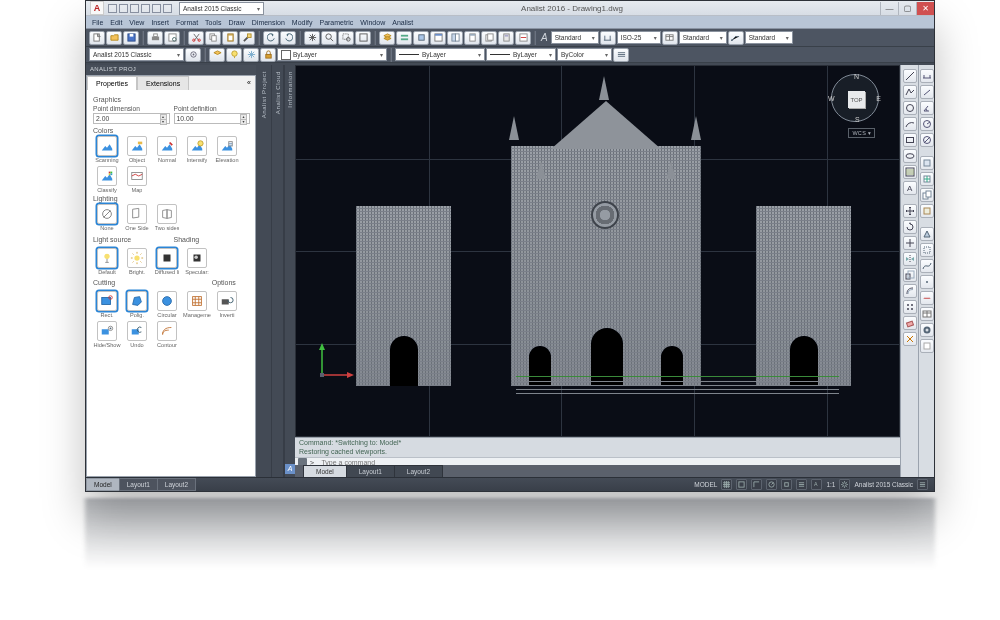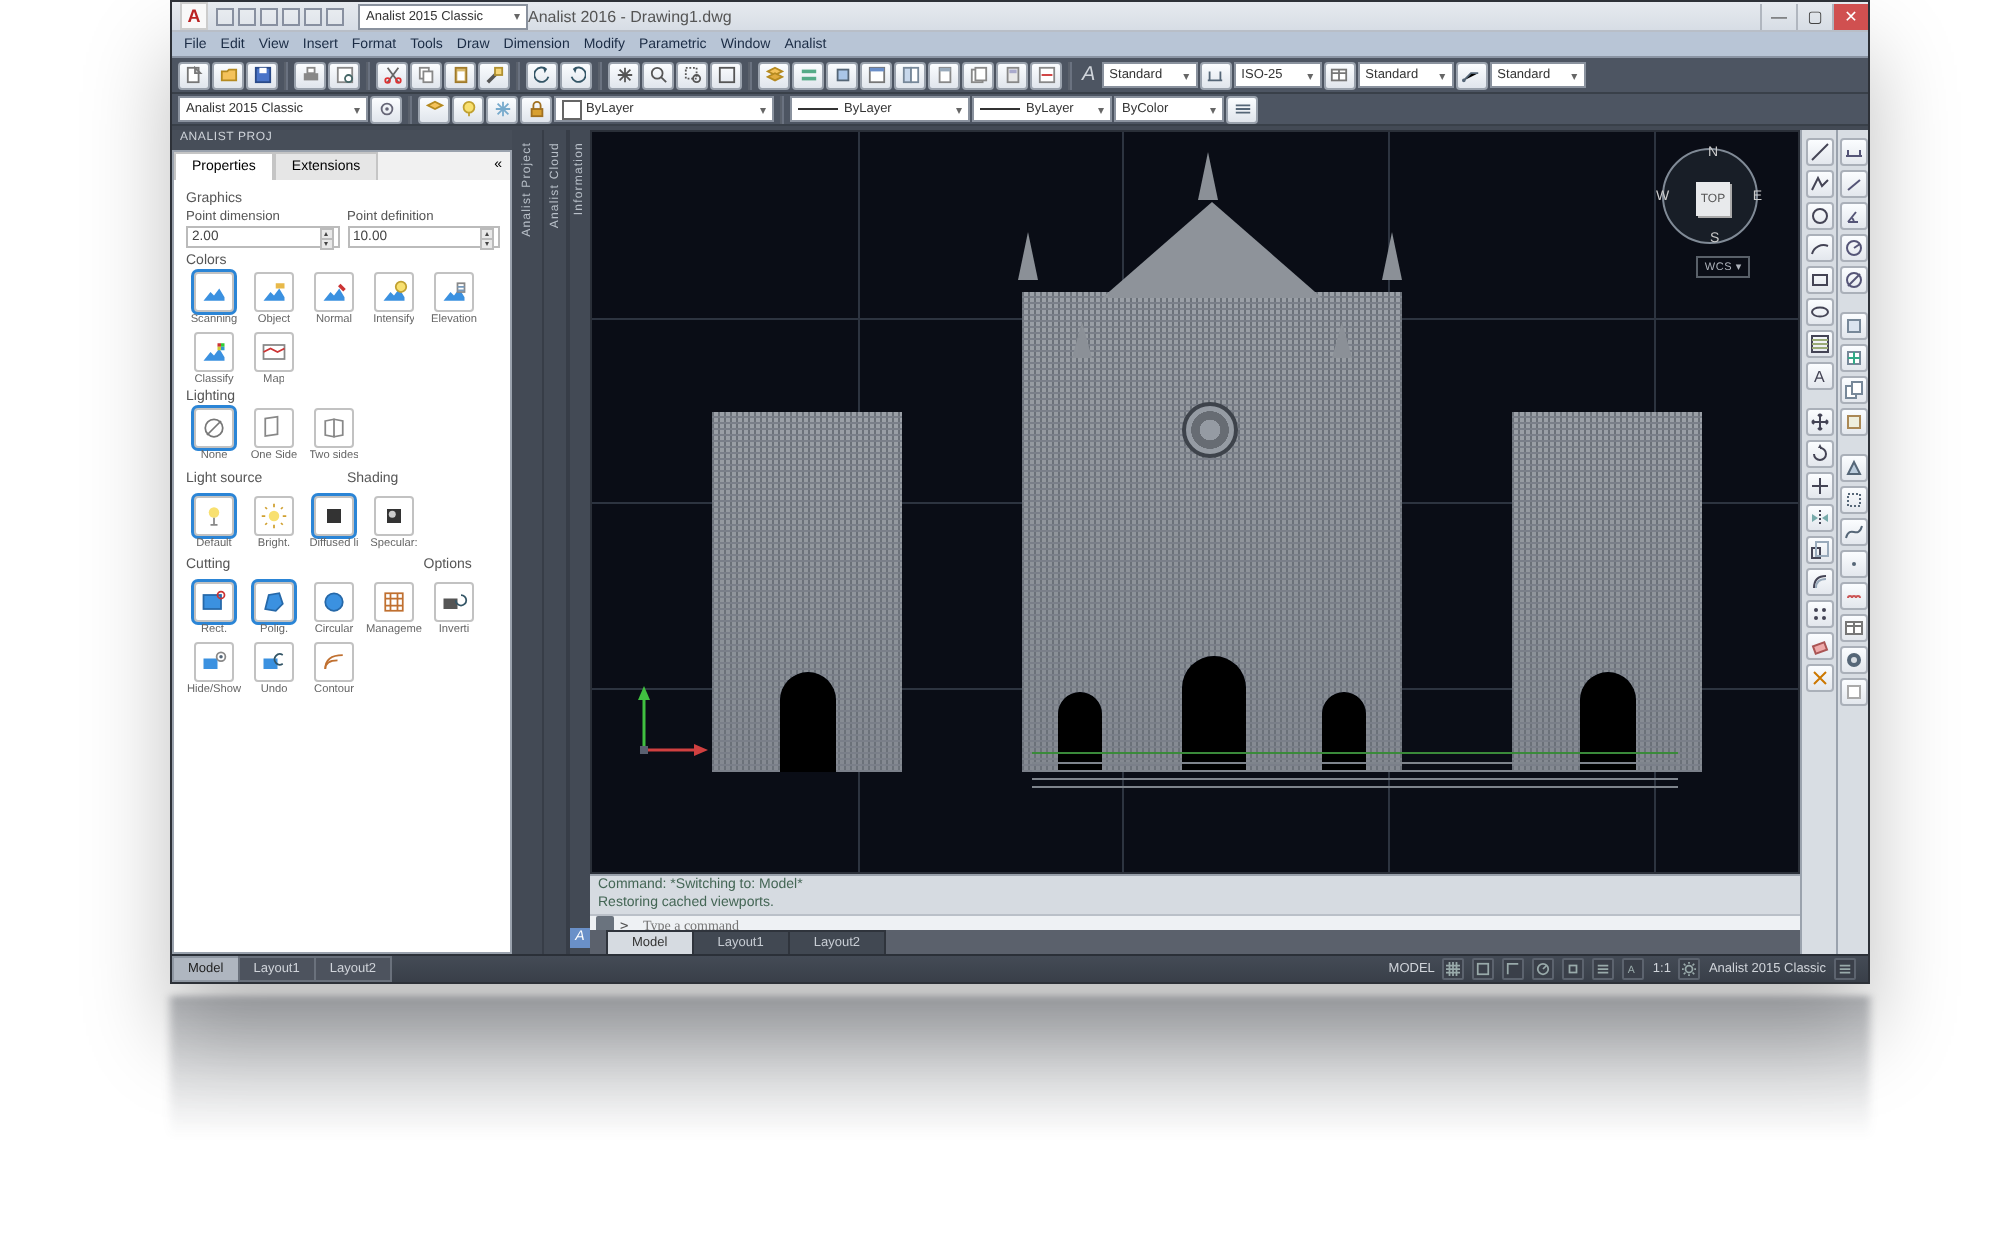--- a/index.html
+++ b/index.html
@@ -8,21 +8,21 @@
   .window { position:absolute; left:85px; top:0; width:850px; height:492px; background:#434a55; box-shadow:0 26px 40px rgba(0,0,0,.25); border:1px solid #2d3138; }
   .reflection { position:absolute; left:85px; top:498px; width:850px; height:120px;
     background:linear-gradient(to bottom, rgba(52,58,68,.35), rgba(52,58,68,0) 70%);
     transform:scaleY(.85); transform-origin:top; filter:blur(2px); pointer-events:none; }
   
   .titlebar { height:15px; background:linear-gradient(#e6eaef,#d7dde5); display:flex; align-items:center; justify-content:space-between; font-size:8px; color:#3a3a3a; border-bottom:1px solid #b8bec7; }
   .titlebar .left { display:flex; align-items:center; gap:4px; padding-left:4px; }
   .a-logo { width:14px; height:14px; display:flex; align-items:center; justify-content:center; background:#f8f8f8; font-weight:bold; color:#b22; font-size:9px; border:1px solid #ccc; }
   .qat { display:flex; gap:2px; }
   .qat span { width:9px; height:9px; background:#ffffff33; border:1px solid #8890a0; }
-  .titlebar .center { flex:1; color:#555; }
+  .titlebar .center { flex:1; text-align:center; color:#555; }
   .winctrl { display:flex; }
   .winctrl div { width:18px; height:13px; display:flex; align-items:center; justify-content:center; font-size:8px; border-left:1px solid #b0b6bf; color:#444; }
   .winctrl .close { background:#d05050; color:#fff; }
   
   .menubar { height:13px; background:#b8c5d6; display:flex; gap:7px; padding:0 6px; align-items:center; font-size:7px; color:#1a2b44; border-bottom:1px solid #8a94a3; }
   .menubar span { cursor:default; }
   
   .tbrow { height:18px; background:#4d5562; display:flex; align-items:center; gap:1px; padding:0 3px; border-bottom:1px solid #394049; }
   .tbrow.row2 { height:16px;}
   .tbtn { width:16px; height:14px; background:linear-gradient(#fbfdff,#e0e5ec); border:1px solid #9aa2ad; border-radius:2px; display:flex; align-items:center; justify-content:center; }
@@ -82,21 +82,21 @@
      radial-gradient(circle,#9aa0a8 30%, #6e737a 31% 55%, #9aa0a8 56%);
   }
   .spire { position:absolute; width:0; height:0; border-left:5px solid transparent; border-right:5px solid transparent; border-bottom:24px solid #8b9097; }
   .ground { position:absolute; left:220px; right:60px; bottom:42px; height:18px; }
   .ground .gl { position:absolute; left:0; right:0; height:1px; background:#7e848c; }
   
   .cmd { height:28px; background:#d6dbe1; border-top:1px solid #9aa1ab; font-size:7px; color:#334; display:flex; flex-direction:column; }
   .cmd .history { padding:1px 4px; font-family:Consolas,monospace; color:#465; line-height:8.5px; }
   .cmd .input { display:flex; align-items:center; height:11px; background:#eef1f4; border-top:1px solid #bac0c8; padding:0 3px; gap:3px;}
   .cmd .input .ic { width:9px;height:9px; background:#6a737e; border-radius:1px;}
-  .cmd .input input { flex:1; border:none; background:transparent; font-size:7px; font-family:Liberation Serif, serif; color:#888; outline:none;}
+  .cmd .input input { flex:1; border:none; background:transparent; font-size:7px; font-family:Liberation Sans, sans-serif; color:#888; outline:none;}
   
   .tabs { height:12px; background:#5b616c; font-size:6.5px; color:#c8cdd4; display:flex; align-items:end; padding-left:8px; gap:0; }
   .tabs .tab { padding:2px 12px; background:#414852; border:1px solid #2f343c; border-bottom:none; margin-right:-1px; }
   .tabs .tab.active { background:#d6dbe1; color:#333; }
   
   .rightcols { display:flex; }
   .rtb { width:18px; background:#d8dde3; display:flex; flex-direction:column; align-items:center; gap:2px; padding:4px 0; border-left:1px solid #9aa2ad; }
   .rtb .ritem { width:14px; height:14px; background:linear-gradient(#fbfdff,#e3e7ed); border:1px solid #aab0b9; border-radius:2px; display:flex; align-items:center; justify-content:center; }
   .rtb .ritem svg { width:10px; height:10px; }
   .rtb .rgap { height:5px; }

